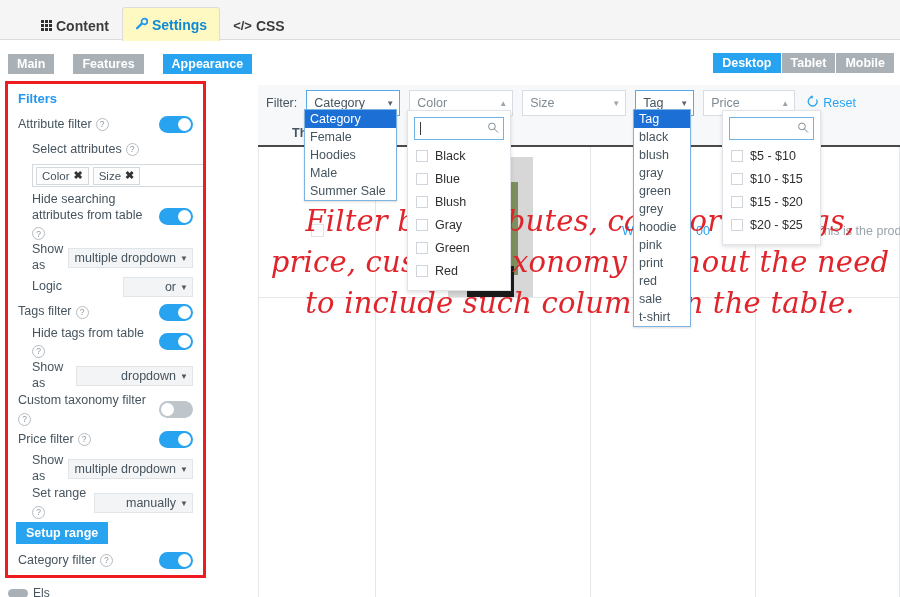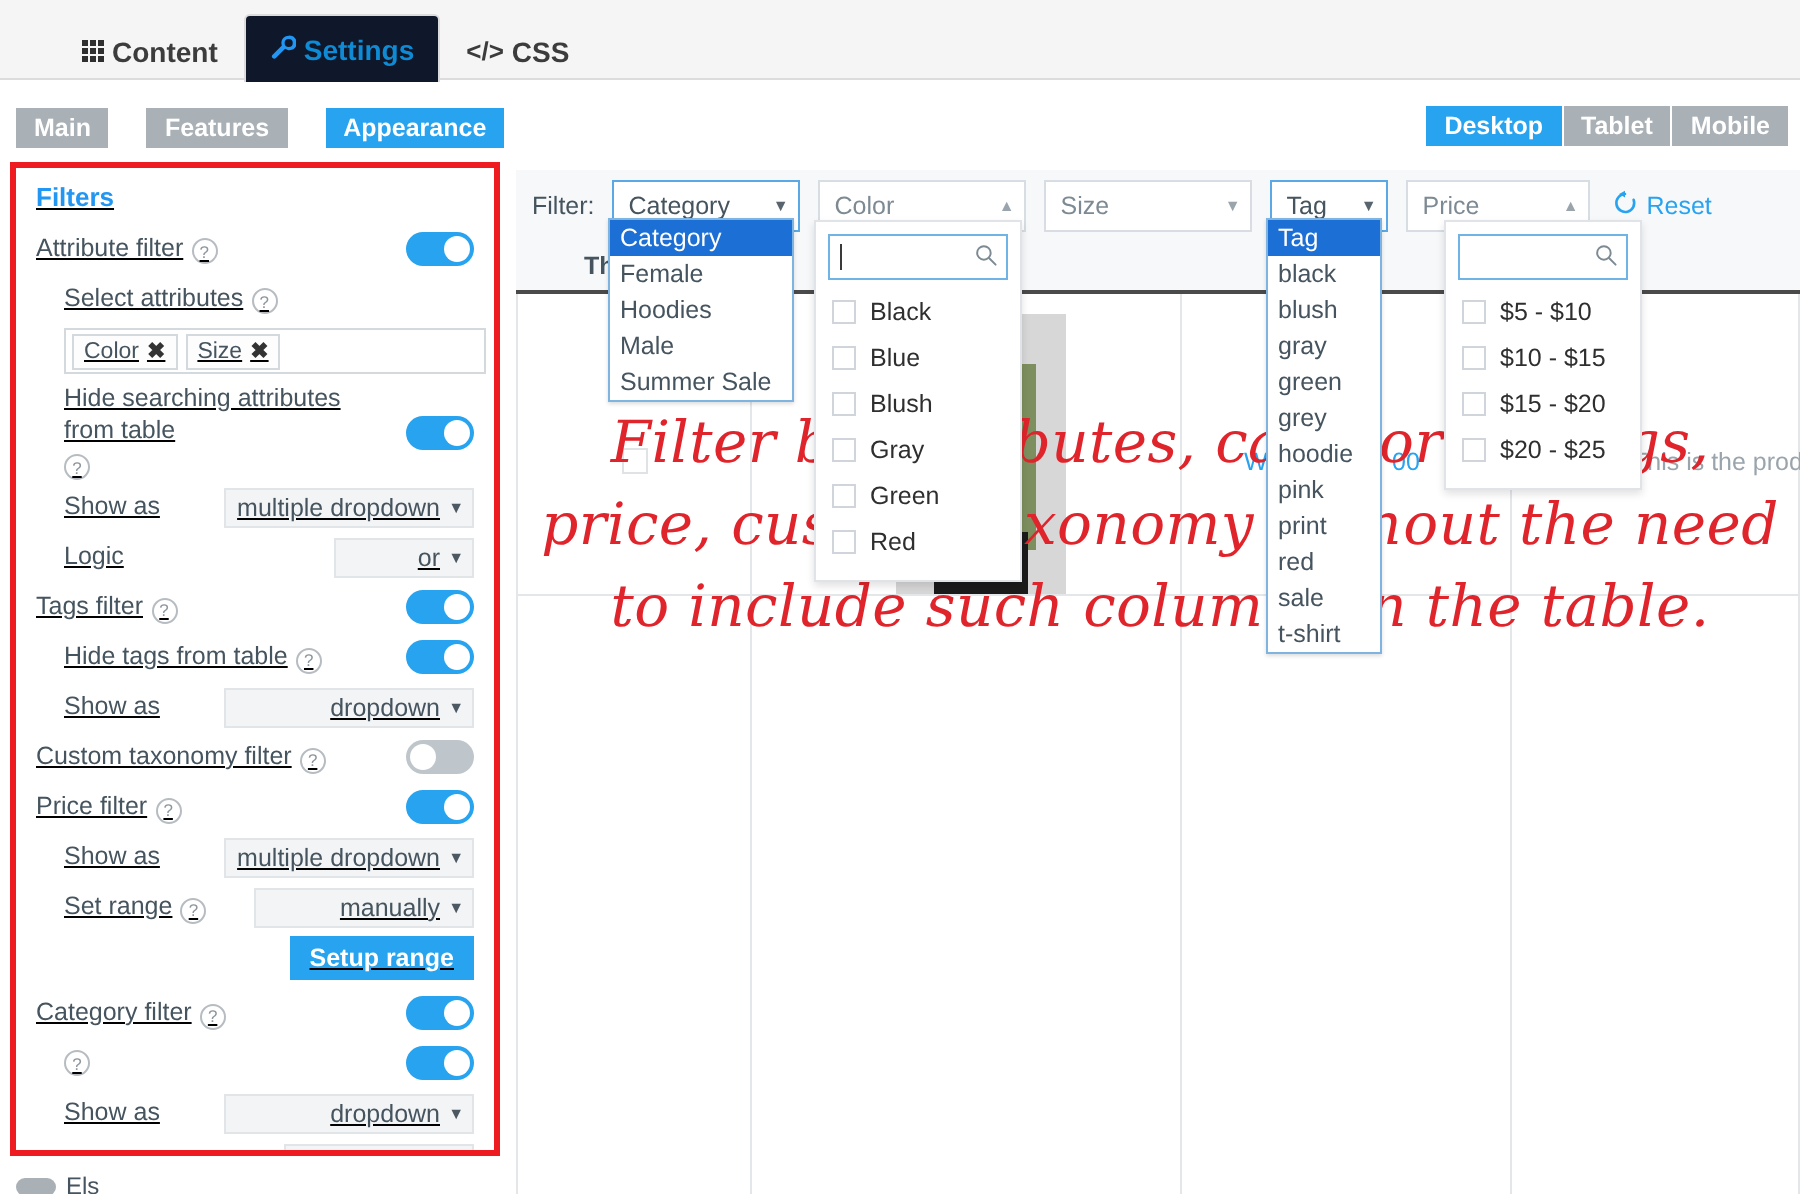--- a/index.html
+++ b/index.html
@@ -21,21 +21,21 @@
   }
   .tabstrip { position:absolute; left:28px; top:6px; display:flex; align-items:flex-end; height:34px; }
   .tab {
     display:flex; align-items:center; gap:4px;
     height:30px; padding:0 12px;
     font-size:14px; font-weight:bold; color:#3c3c3c;
     background:transparent; border:1px solid transparent;
     border-bottom:none; cursor:pointer; white-space:nowrap;
   }
   .tab.active {
-    background:#0f172a; border-color:#dcdcdc; color:#0e8bd4;
+    background:#fef9c3; border-color:#dcdcdc; color:#0e8bd4;
     border-radius:3px 3px 0 0; height:34px; margin-bottom:-1px;
   }
   .tab .ic { font-size:13px; display:inline-block; line-height:1; }
   .tab.active .ic { color:#2196f3; }
   .grid-ic {
     display:inline-block; width:11px; height:11px;
     background:
       linear-gradient(#2f2f2f,#2f2f2f) 0 0/3px 3px no-repeat,
       linear-gradient(#2f2f2f,#2f2f2f) 4px 0/3px 3px no-repeat,
       linear-gradient(#2f2f2f,#2f2f2f) 8px 0/3px 3px no-repeat,
@@ -50,36 +50,35 @@
   
   .subtabs { position:absolute; left:8px; top:54px; display:flex; gap:19px; }
   .subtab {
     padding:3px 9px; font-size:12.5px; font-weight:bold;
     background:#a9b0b6; color:#ffffff; cursor:pointer; white-space:nowrap;
   }
   .subtab.active { background:#27a3ef; }
 
   
   .settings-panel {
-    position:absolute; left:5px; top:81px; width:245px; height:497px;
+    position:absolute; left:5px; top:81px; width:201px; height:497px;
     border:3px solid #ee1b20; background:#ffffff;
     overflow:hidden;
-    text-decoration:underline;
   }
   .sp-inner { padding:6px 8px 0 8px; }
   .sp-title { font-size:13px; font-weight:bold; color:#2196f3; margin:1px 0 6px 2px; }
 
   .row {
     display:flex; align-items:center; justify-content:space-between;
     min-height:25px; padding:1px 2px;
   }
   .row.indent1 { padding-left:16px; }
   .row .lbl {
     font-size:12.5px; color:#45545e; line-height:1.25;
-    display:flex; align-items:flex-end; gap:4px; flex-wrap:wrap;
+    display:flex; align-items:center; gap:4px; flex-wrap:wrap;
   }
   .row .lbl.wrap { max-width:150px; }
 
   .qmark {
     display:inline-flex; align-items:center; justify-content:center;
     width:13px; height:13px; border-radius:50%;
     border:1px solid #b6bcc1; color:#8d969d;
     font-size:8.5px; line-height:1; background:#fff; cursor:pointer;
     flex:0 0 auto;
   }
@@ -121,21 +120,21 @@
   .select.w150 { width:125px; }
   .select.w110 { width:110px; }
   .select.w95  { width:95px; }
   .select.w70  { width:70px; }
 
   .btn-blue {
     background:#27a3ef; color:#fff; border:none;
     font-size:12.5px; font-weight:bold; padding:4px 10px;
     cursor:pointer; font-family:inherit;
   }
-  .btnrow { display:flex; justify-content:flex-end; padding:2px 2px 4px 0; }
+  .btnrow { display:flex; justify-content:flex-start; padding:2px 2px 4px 0; }
 
   
   .panel-peek {
     position:absolute; left:8px; top:586px; display:flex; align-items:center; gap:5px;
   }
   .panel-peek .pk-toggle { width:20px; height:9px; border-radius:5px; background:#a9b0b6; }
   .panel-peek .pk-txt { font-size:12px; color:#45545e; }
 
   
   .preview {

